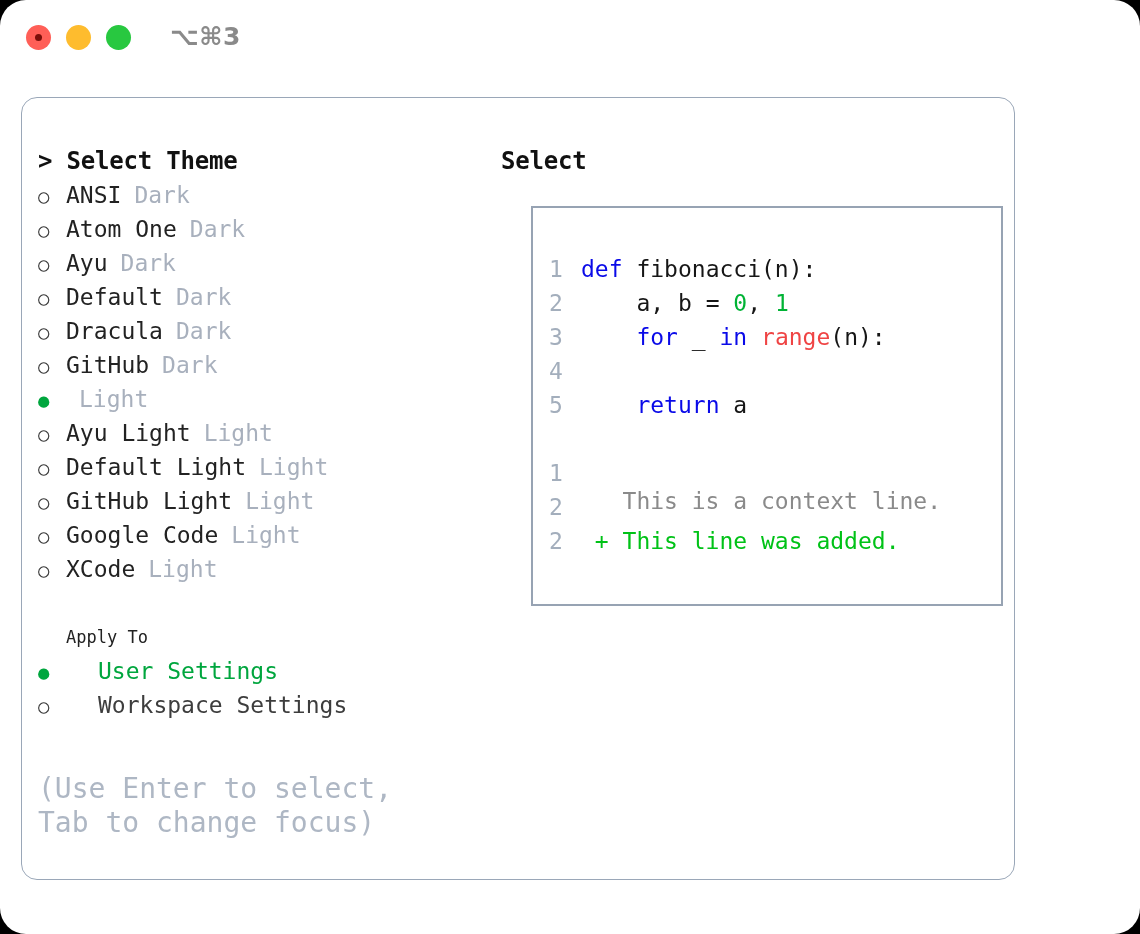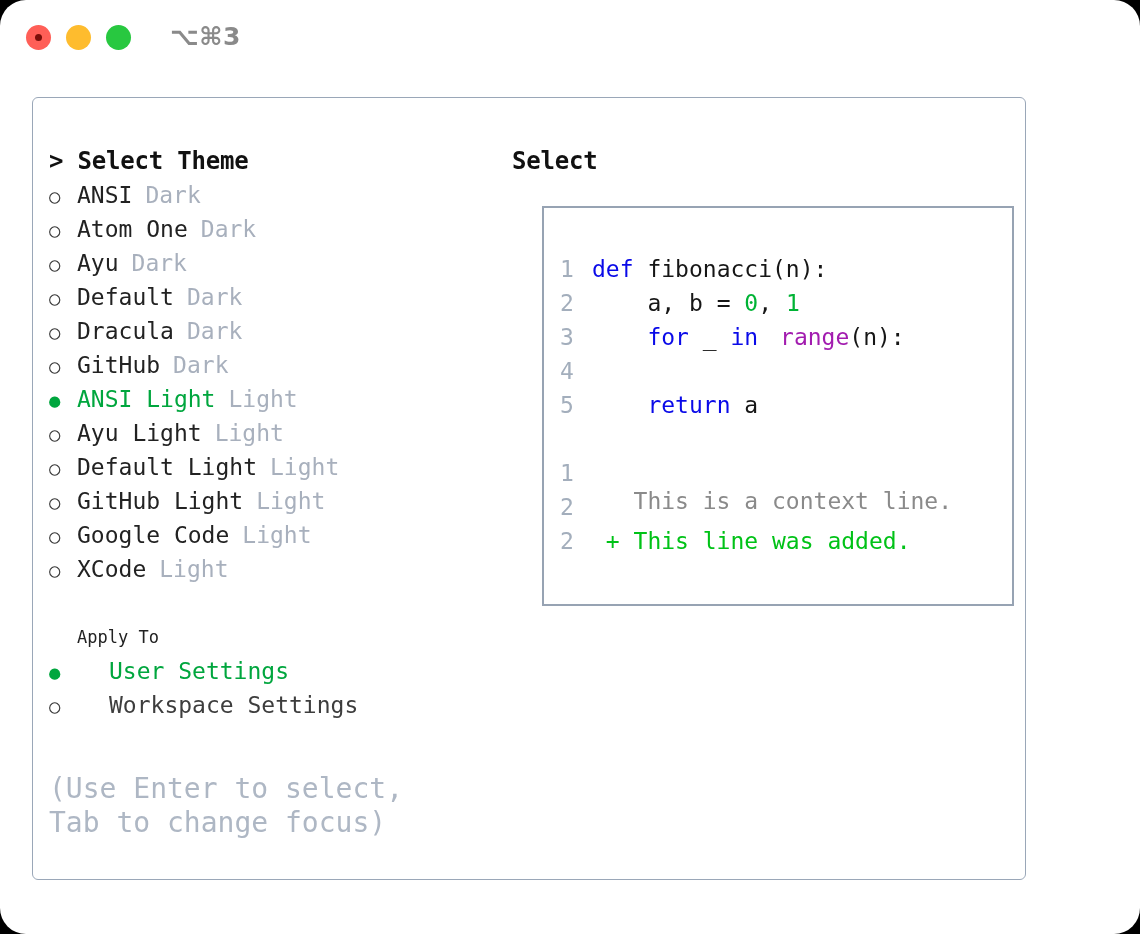--- a/index.html
+++ b/index.html
@@ -58,25 +58,25 @@
     left: 170px; top: 22px;
     font-size: 25px;
     font-weight: 700;
     color: #8a8a8a;
     letter-spacing: 0.5px;
     font-family: "DejaVu Sans", "Liberation Sans", sans-serif;
   }
   
   .card {
     position: absolute;
-    left: 32px; top: 97px;
+    left: 21px; top: 97px;
     width: 992px;
     height: 781px;
     border: 1.6px solid #9aa7b8;
-    border-radius: 6px;
+    border-radius: 16px;
     background: #ffffff;
   }
   .pane-left {
     position: absolute;
     left: 16px; top: 46px;
     width: 450px;
   }
   .pane-right {
     position: absolute;
     left: 479px; top: 46px;
@@ -152,21 +152,21 @@
   .lineno {
     width: 32px;
     flex: 0 0 32px;
     color: #a3aebc;
     text-align: left;
   }
   .codetext { color: #161616; }
   .blank-line { height: 34px; }
   .tok-kw   { color: #0a0ae8; }
   .tok-num  { color: #00b335; }
-  .tok-fn   { color: #a21caf; margin-left: 8px; }
+  .tok-fn   { color: #ef4444; }
   .tok-plain{ color: #161616; }
   .diff-ctx { color: #8a8a8a; margin-top: 28px; }
   .diff-del { color: #c62222; }
   .diff-add { color: #00c217; }
 </style>
 </head>
 <body>
 
 <div class="page">
 
@@ -183,21 +183,21 @@
 
     <div class="pane-left">
       <div class="section-header">&gt; Select Theme</div>
       <div class="opt-list" id="theme-list">
           <div class="opt"><span class="marker">○</span><span class="label">ANSI</span><span class="suffix">Dark</span></div>
           <div class="opt"><span class="marker">○</span><span class="label">Atom One</span><span class="suffix">Dark</span></div>
           <div class="opt"><span class="marker">○</span><span class="label">Ayu</span><span class="suffix">Dark</span></div>
           <div class="opt"><span class="marker">○</span><span class="label">Default</span><span class="suffix">Dark</span></div>
           <div class="opt"><span class="marker">○</span><span class="label">Dracula</span><span class="suffix">Dark</span></div>
           <div class="opt"><span class="marker">○</span><span class="label">GitHub</span><span class="suffix">Dark</span></div>
-          <div class="opt selected"><span class="marker">●</span><span class="label">ANSI Light</span><span class="suffix">Light</span></div>
+          <div class="opt selected"><span class="marker">●</span><span class="suffix">Light</span></div>
           <div class="opt"><span class="marker">○</span><span class="label">Ayu Light</span><span class="suffix">Light</span></div>
           <div class="opt"><span class="marker">○</span><span class="label">Default Light</span><span class="suffix">Light</span></div>
           <div class="opt"><span class="marker">○</span><span class="label">GitHub Light</span><span class="suffix">Light</span></div>
           <div class="opt"><span class="marker">○</span><span class="label">Google Code</span><span class="suffix">Light</span></div>
           <div class="opt"><span class="marker">○</span><span class="label">XCode</span><span class="suffix">Light</span></div>
         </div>
 
       <div class="apply-block">
         <div class="apply-title">Apply To</div>
         <div id="apply-list">

